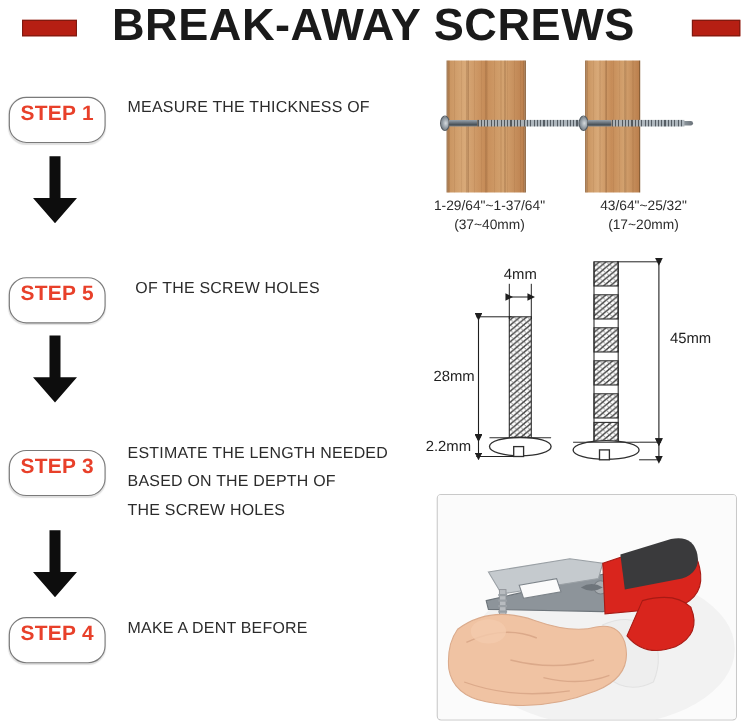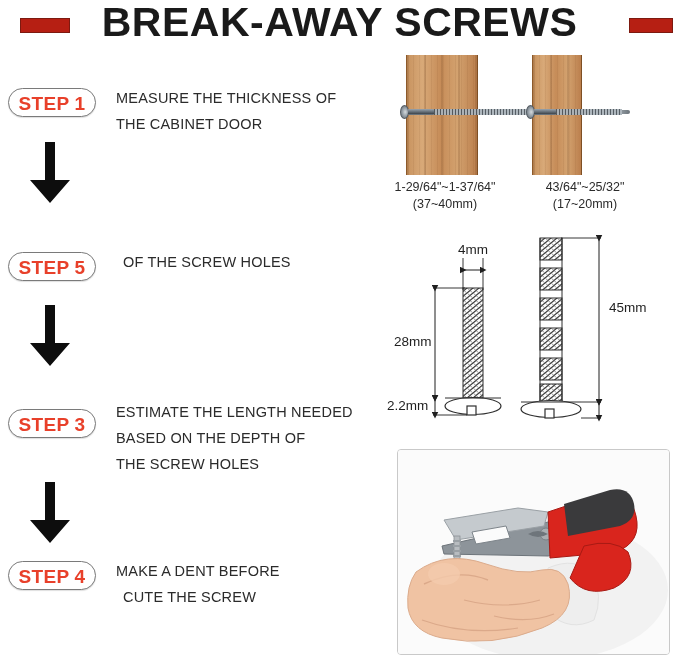--- a/index.html
+++ b/index.html
@@ -27,21 +27,21 @@
     background:#b61f13;border:1px solid #7d1a10;
   }
   .accent-left{left:20px;width:48px;}
   .accent-right{left:629px;width:42px;}
 
   
   .steps{position:absolute;left:0;top:56px;width:380px;height:600px;}
   .step-row{position:absolute;left:0;width:380px;}
   .badge{
     position:absolute;left:8px;
-    width:88px;height:29px;
+    width:88px;height:42px;
     border:1px solid #7a7a7a;
     border-radius:16px;
     background:#ffffff;
     box-sizing:border-box;
     box-shadow:0 1px 1px rgba(0,0,0,.13);
   }
   .badge-label{
     display:block;width:100%;height:100%;
     line-height:30px;text-align:center;
     font-size:19px;font-weight:bold;
@@ -139,21 +139,20 @@
   </div>
 
   <div class="steps">
 
     <div class="step-row" style="top:32px;">
       <div class="badge" style="top:0;">
         <span class="badge-label">STEP 1</span>
       </div>
       <div class="step-text" style="top:-3px;">
         <span class="ind">MEASURE THE THICKNESS OF</span>
-        <span class="ind">THE CABINET DOOR</span>
       </div>
     </div>
 
     <div class="arrow" style="top:84px;">
       <svg width="48" height="66" viewBox="0 0 48 66">
         <polygon points="19,2 29,2 29,40 44,40 24,63 4,40 19,40" fill="#0d0d0d"></polygon>
       </svg>
     </div>
 
     <div class="step-row" style="top:196px;">
@@ -187,21 +186,20 @@
         <polygon points="19,2 29,2 29,40 44,40 24,63 4,40 19,40" fill="#0d0d0d"></polygon>
       </svg>
     </div>
 
     <div class="step-row" style="top:505px;">
       <div class="badge" style="top:0;">
         <span class="badge-label">STEP 4</span>
       </div>
       <div class="step-text" style="top:-3px;">
         <span class="ind">MAKE A DENT BEFORE</span>
-        <span class="ind indent">CUTE THE SCREW</span>
       </div>
     </div>
 
   </div>
 
   <div class="boards">
 
     <div class="board board-a"></div>
     <div class="screw-img" style="left:30px;top:50px;width:170px;">
       <div class="screw-head" style="left:0;"></div>

